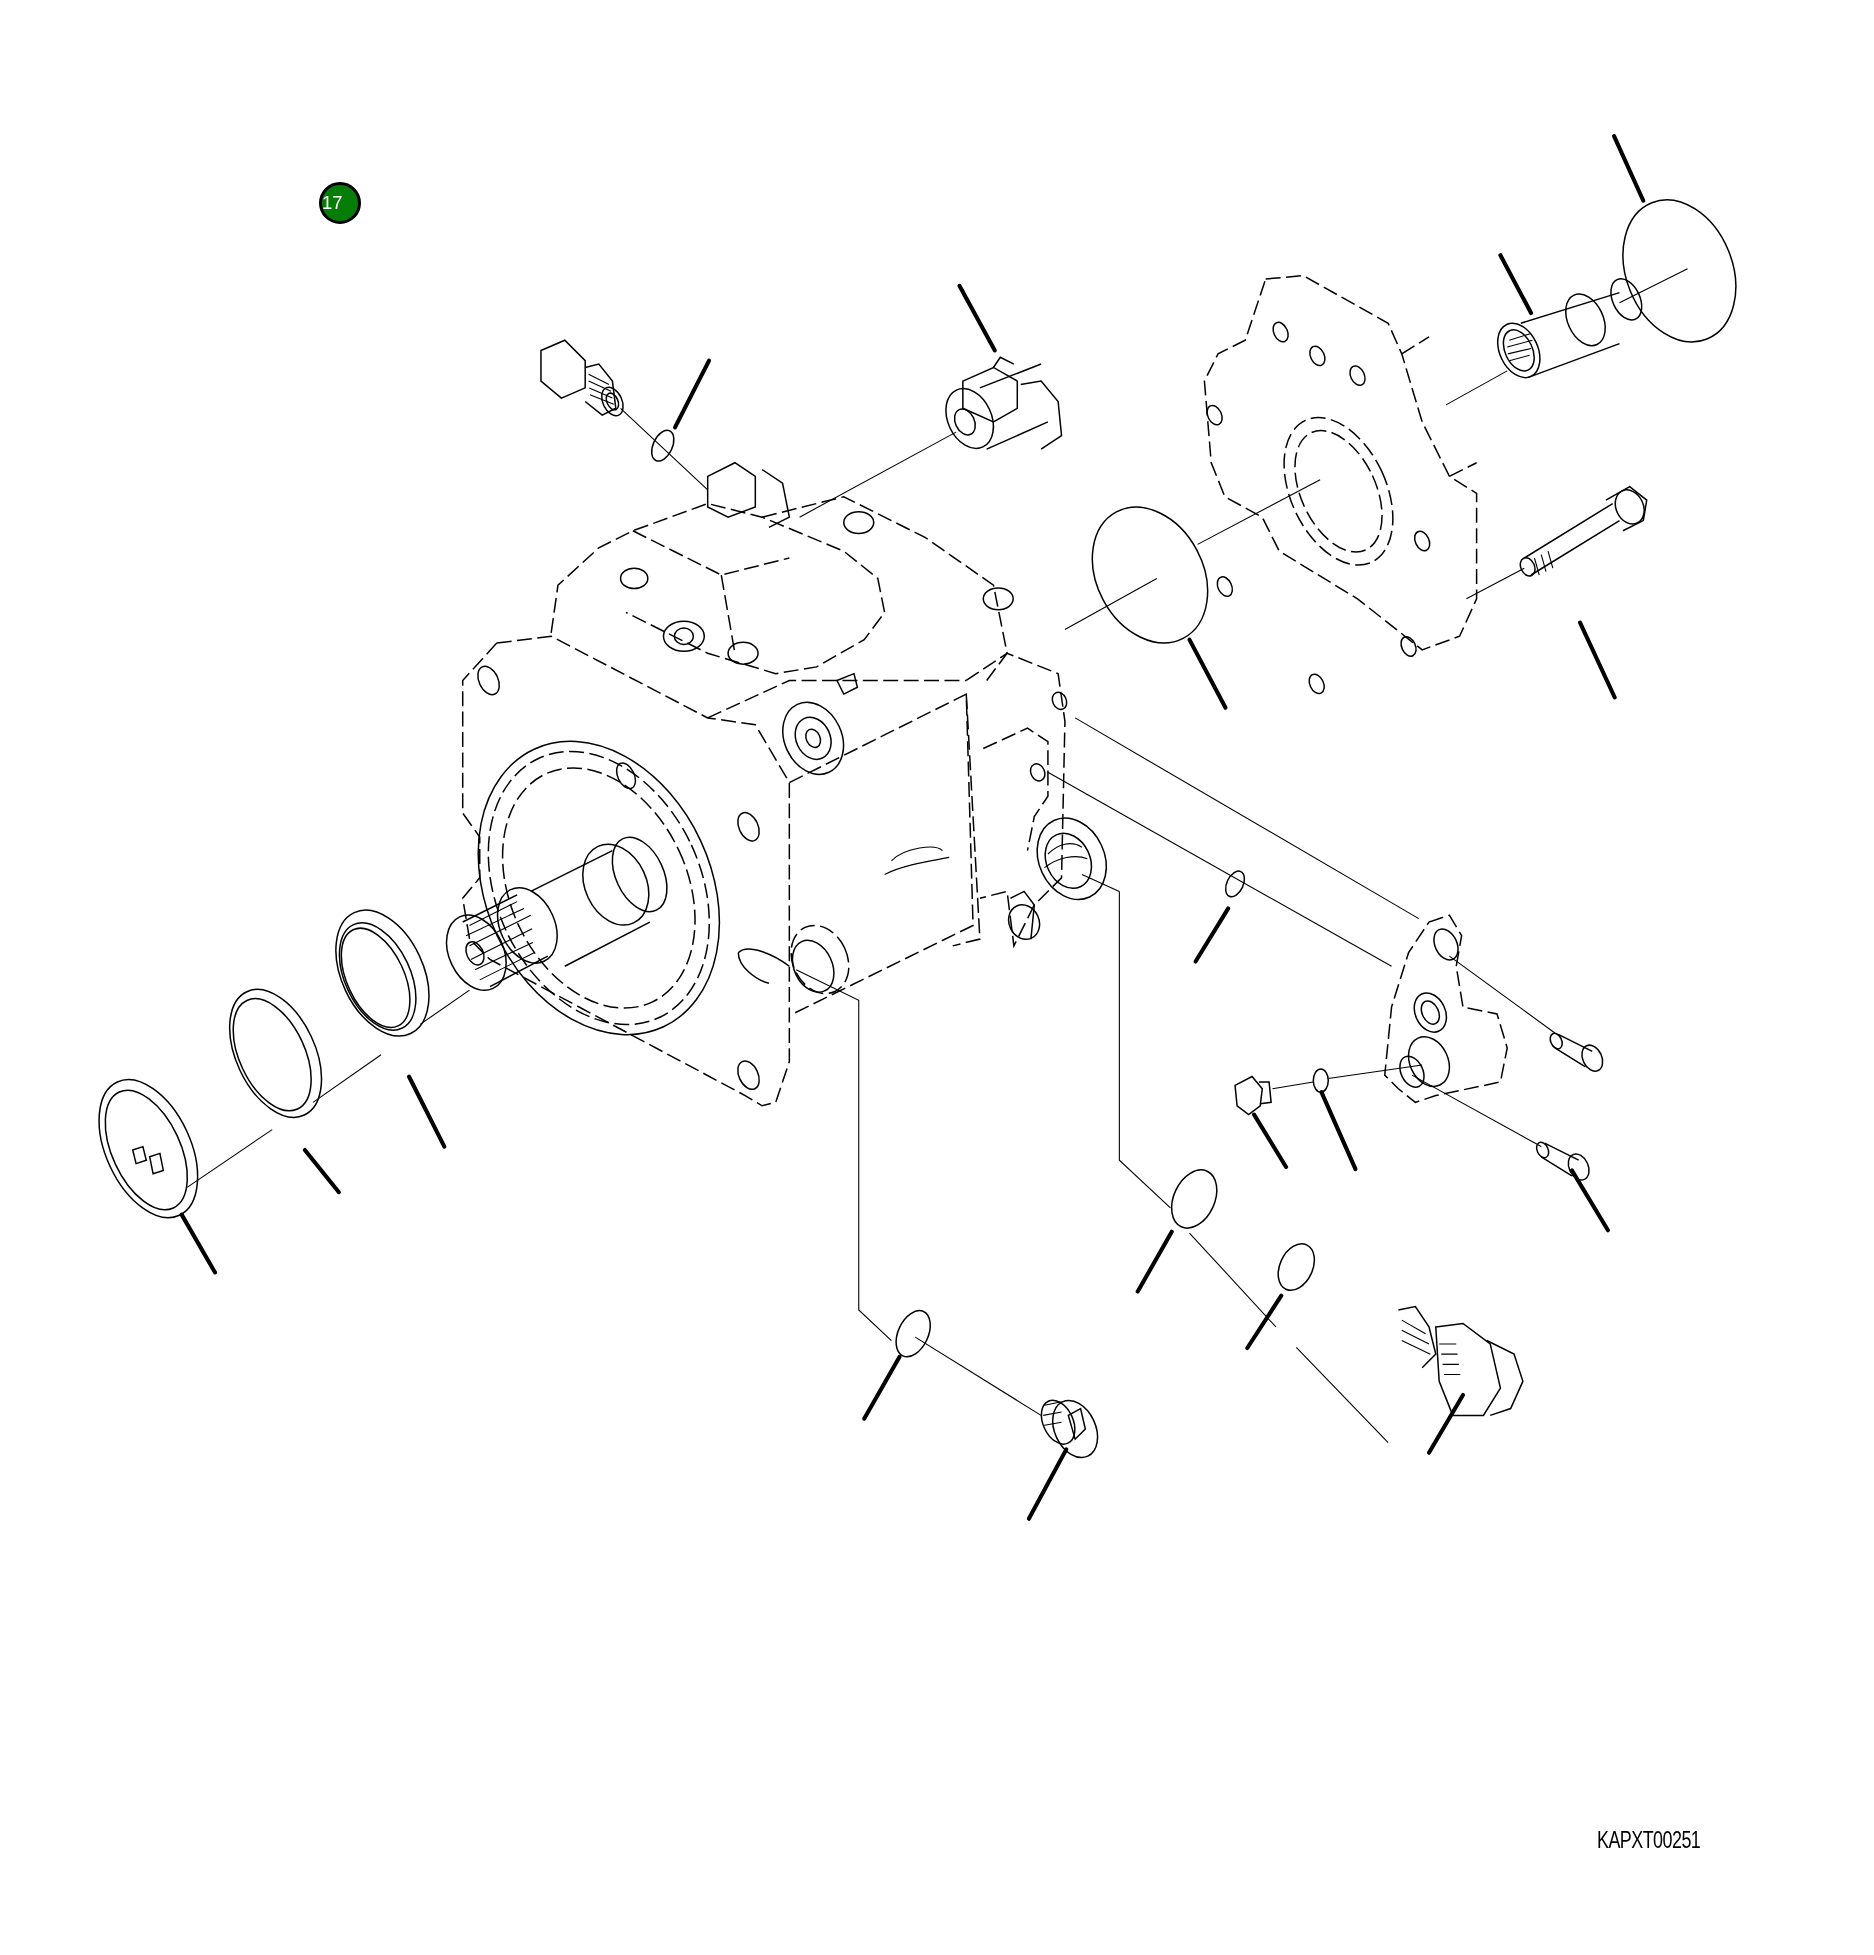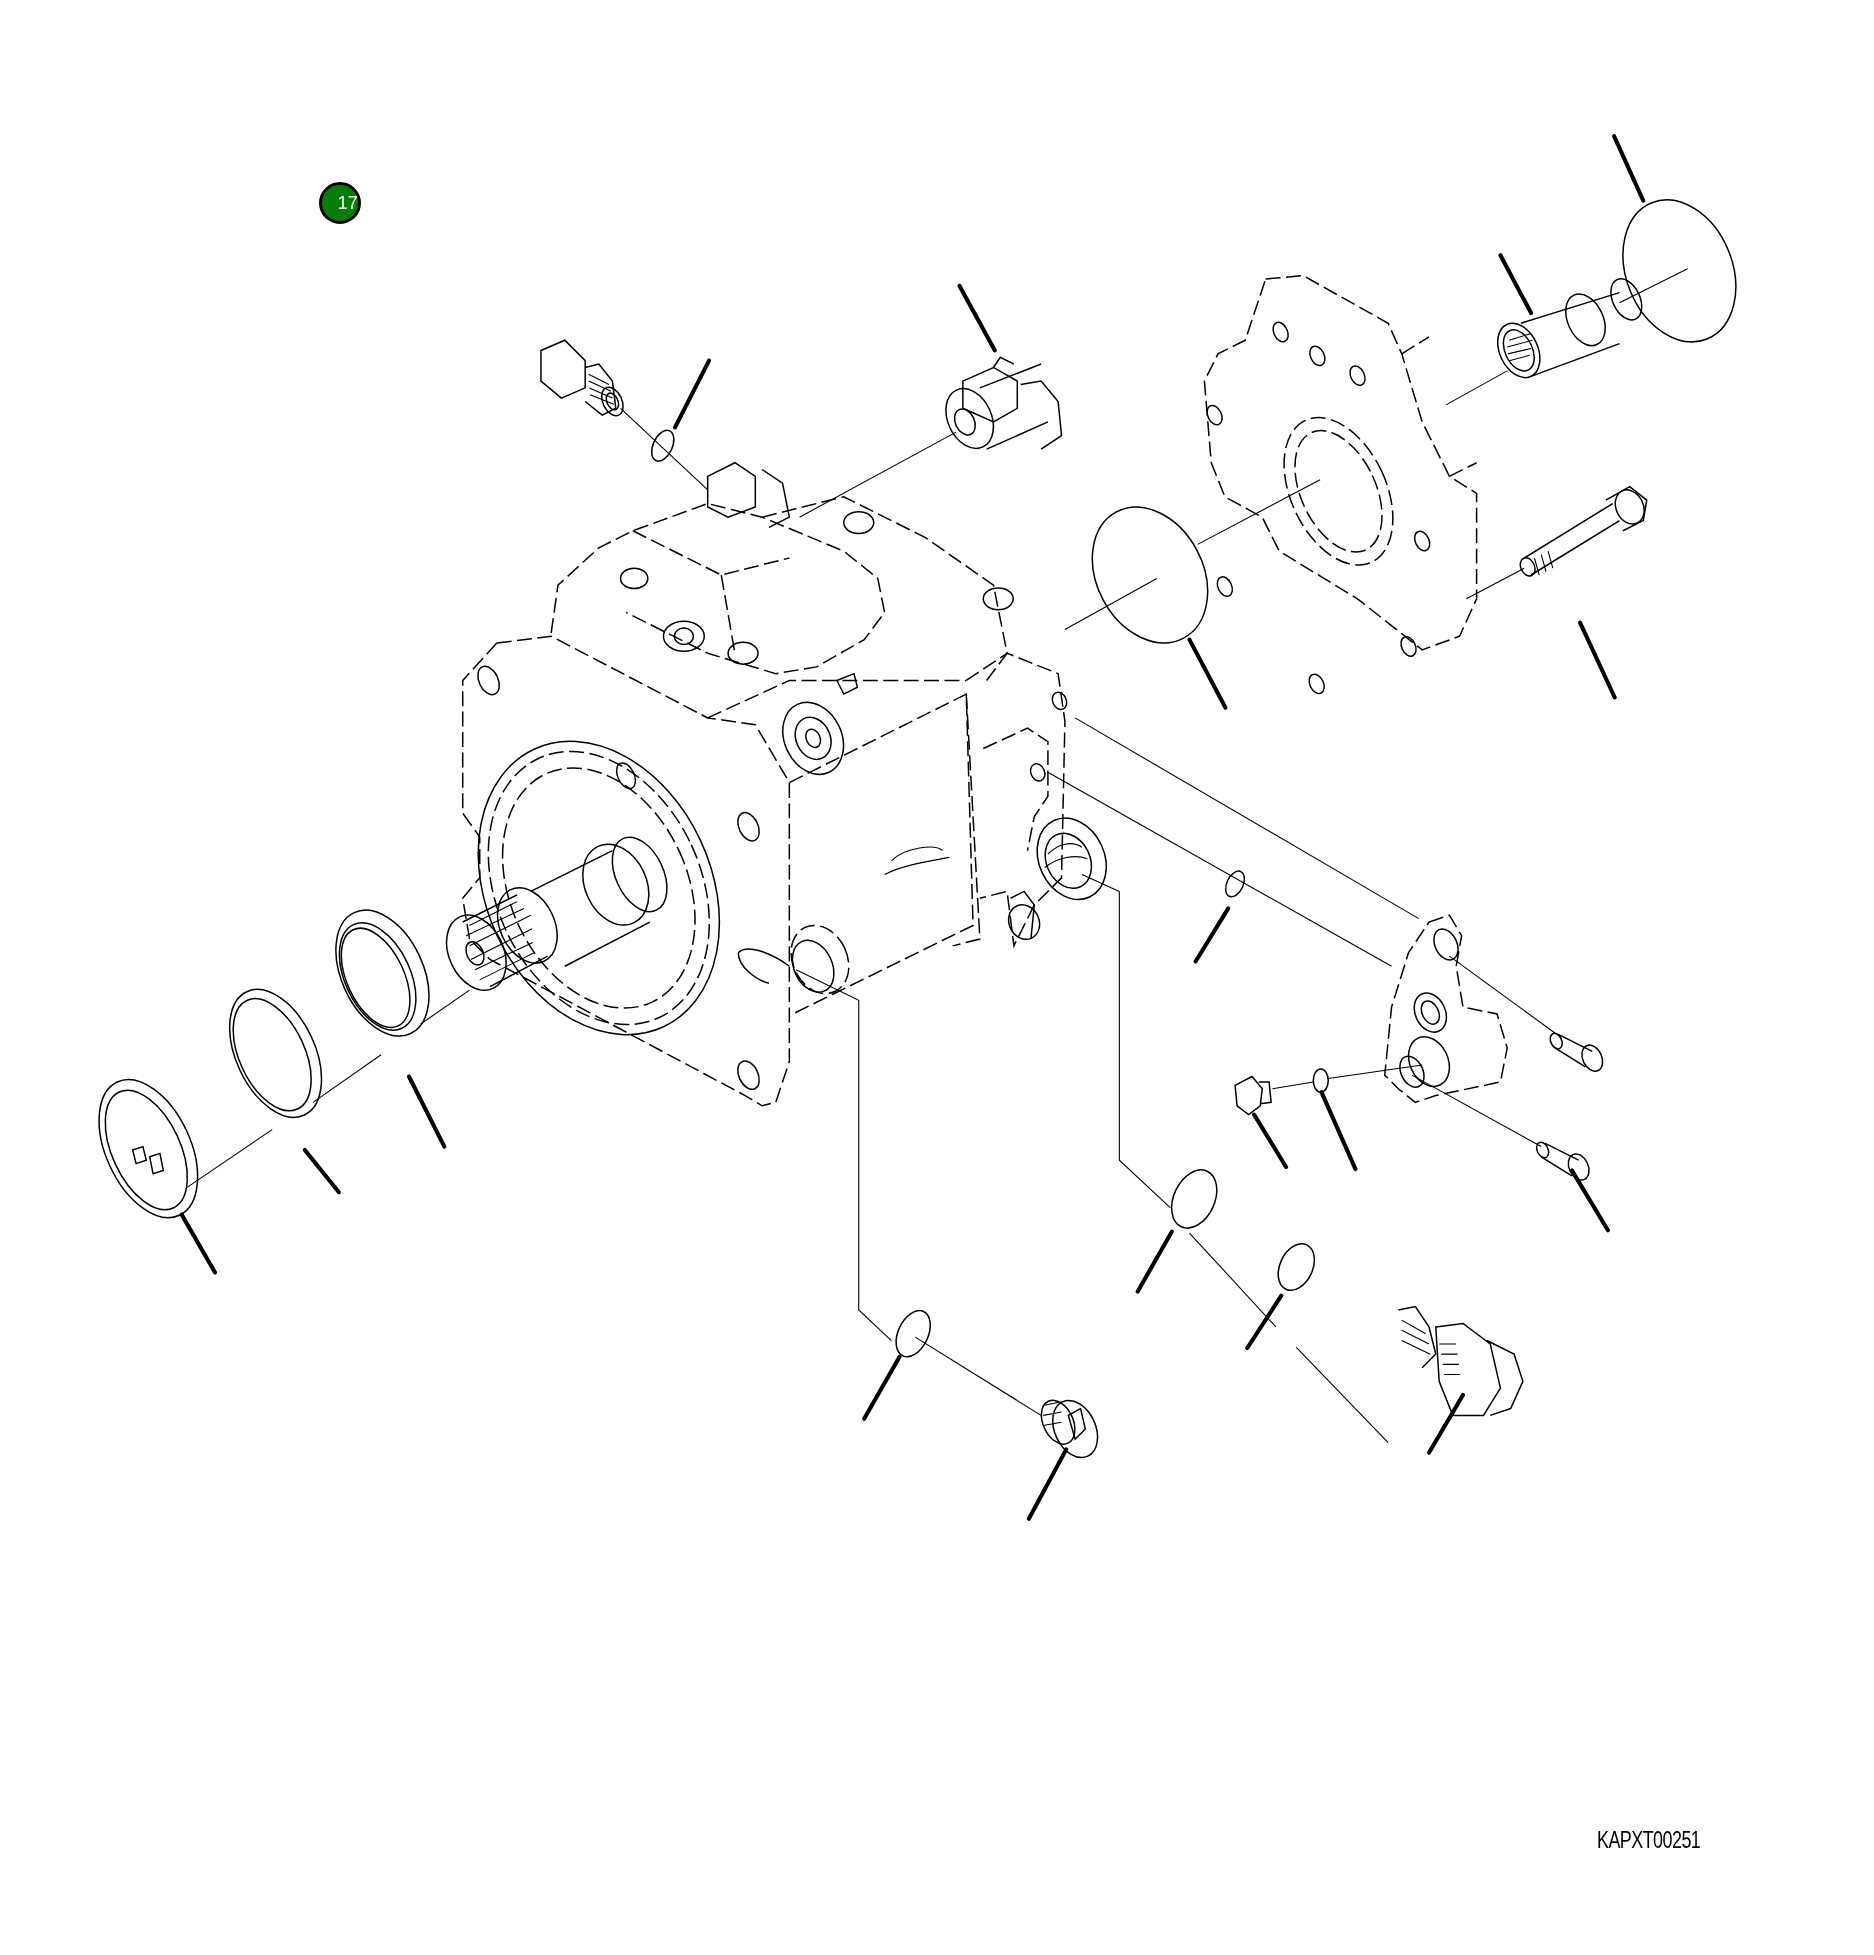--- a/index.html
+++ b/index.html
@@ -2,21 +2,21 @@
 <html style="font-size:11px"><head>
 <meta charset="utf-8">
 <style>
   html, body { margin:0; padding:0; background:#ffffff; }
   body { width:1874px; height:1955px; position:relative; overflow:hidden;
          font-family:"Liberation Sans", sans-serif; }
   #canvas { position:absolute; left:0; top:0; width:1874px; height:1955px; }
   .badge { position:absolute; left:319px; top:182px; width:42px; height:42px;
            border-radius:50%; background:#067d06; border:3.4px solid #000;
            box-sizing:border-box; color:#fff; display:flex; align-items:center;
-           justify-content:flex-end; font-size:18.4px; font-family:"Liberation Sans", sans-serif; }
+           justify-content:flex-start; font-size:18.4px; font-family:"Liberation Sans", sans-serif; }
   .code { position:absolute; left:1597px; top:1827px; font-size:23px; color:#000;
           letter-spacing:-0.7px; transform:scaleX(0.78); transform-origin:left top;
           font-family:"Liberation Sans", sans-serif; }
   svg .o { fill:none; stroke:#000; stroke-width:2.2; }
   svg .d { fill:none; stroke:#000; stroke-width:2.2; stroke-dasharray:22 8; }
   svg .t { fill:none; stroke:#000; stroke-width:1.6; }
   svg .l { fill:none; stroke:#000; stroke-width:6; stroke-linecap:round; }
 </style>
 </head>
 <body>

